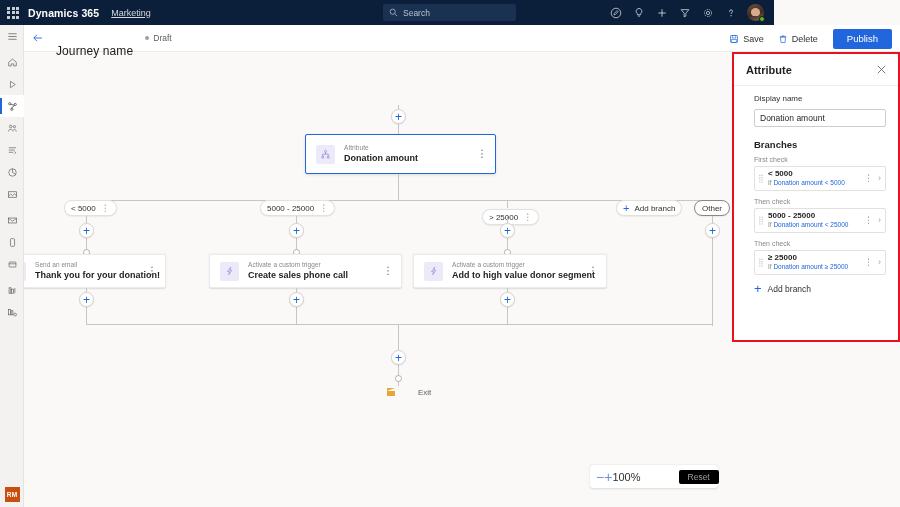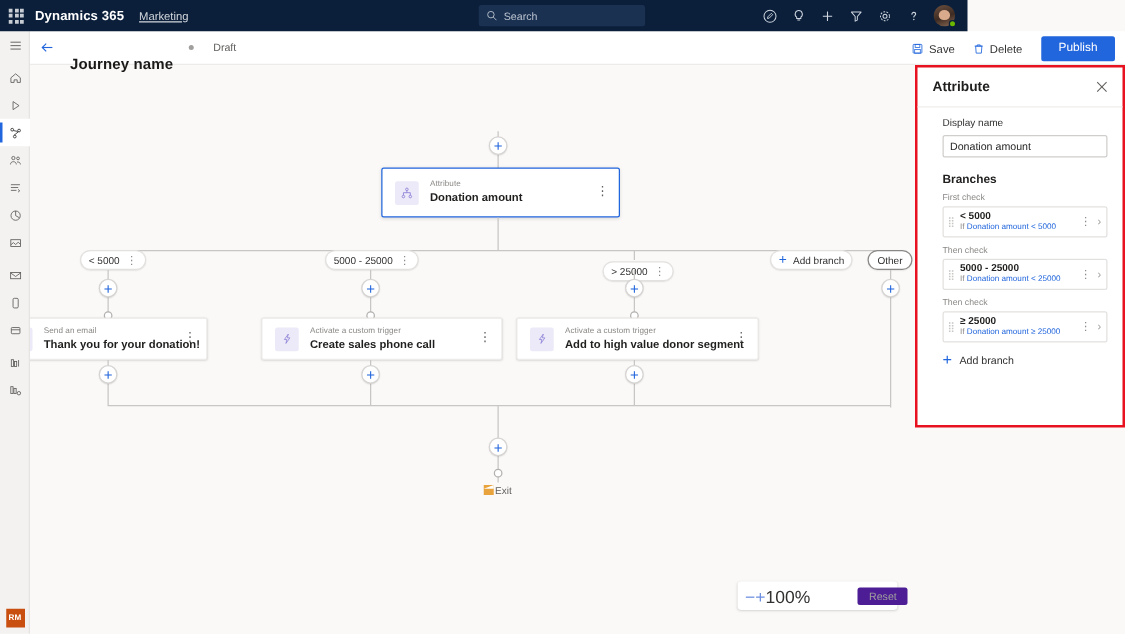--- a/index.html
+++ b/index.html
@@ -67,22 +67,22 @@
     letter-spacing: .2px;
   }
 
   
   .cmdbar {
     position: absolute; top: 25px; left: 24px; width: 876px; height: 27px;
     background: #ffffff; border-bottom: 1px solid #edebe9;
     display: flex; align-items: center; z-index: 25;
   }
   .back-btn { width: 28px; height: 27px; display: flex; align-items: center; justify-content: center; cursor: pointer; }
-  .jtitle { font-size: 12px; font-weight: bold; color: #1b1a19; margin-left: 4px; letter-spacing: .1px; margin-top: 26px; }
-  .jstatus { display: flex; align-items: center; margin-left: 12px; gap: 16px; }
+  .jtitle { font-size: 12px; font-weight: normal; color: #1b1a19; margin-left: 4px; letter-spacing: .1px; margin-top: 26px; }
+  .jstatus { display: flex; align-items: center; margin-left: 12px; gap: 4px; }
   .jstatus .dot { width: 4px; height: 4px; border-radius: 50%; background: #a19f9d; }
   .jstatus .txt { font-size: 8.5px; color: #605e5c; }
   .cmd-right { position: absolute; right: 8px; top: 0; height: 27px; display: flex; align-items: center; gap: 0; }
   .cmd-btn {
     display: flex; align-items: center; gap: 4px; height: 20px; padding: 0 7px;
     font-size: 9px; color: #323130; cursor: pointer; border-radius: 2px;
   }
   .publish-btn {
     background: #2266dd; color: #ffffff; font-size: 9.5px; font-weight: normal;
     height: 20px; padding: 0 14px; display: flex; align-items: center;
@@ -143,37 +143,37 @@
     display: flex; align-items: center; padding: 0 6px; gap: 5px;
     font-size: 8px; color: #323130; cursor: pointer;
     box-shadow: 0 .5px 1.2px rgba(0,0,0,.10);
     white-space: nowrap;
   }
   .pill .dots { font-size: 9px; color: #8a8886; line-height: 1; }
   .pill.other { border: 1px solid #8a8886; justify-content: center; }
   .pill.addbranch { border-color: #e3e1df; }
   .pill.addbranch .pl { color: #2266dd; font-size: 11px; line-height: 1; }
 
-  .exitnode { position: absolute; display: flex; align-items: flex-start; gap: 1px; }
+  .exitnode { position: absolute; display: flex; align-items: flex-start; gap: 23px; }
   .exit-flag { width: 8px; height: 8px; background: #e8a33d; position: relative; }
   .exit-flag::after { content:""; position:absolute; left:0; top:0; width:0; height:0;
     border-left: 8px solid transparent; border-bottom: 3px solid #fff; }
   .exit-label { font-size: 8px; color: #605e5c; }
 
   
   .zoomwidget {
     position: absolute; left: 566px; top: 413px; width: 128px; height: 23px;
     background: #ffffff; border-radius: 3px; display: flex; align-items: center;
     box-shadow: 0 .8px 2.2px rgba(0,0,0,.13), 0 .1px .5px rgba(0,0,0,.1);
     padding: 0 6px; gap: 0;
   }
   .zbtn { width: 22px; height: 23px; display: flex; align-items: center; justify-content: center;
           color: #6e8fe0; font-size: 14px; cursor: pointer; line-height: 1; }
-  .zlevel { font-size: 14px; color: #323130; width: 40px; text-align: center; }
-  .zreset { font-size: 8.5px; color: #a19f9d; padding: 2px 9px; background: #4c1d95; border-radius: 2px; cursor: pointer; margin-left: 38px; }
+  .zlevel { font-size: 11px; color: #323130; width: 40px; text-align: center; }
+  .zreset { font-size: 8.5px; color: #a19f9d; padding: 2px 9px; background: #000000; border-radius: 2px; cursor: pointer; margin-left: 38px; }
 
   
   .panel {
     position: absolute; top: 52px; right: 0; width: 168px; height: 290px;
     background: #ffffff; border: 2.5px solid #e8111f; z-index: 35;
     display: flex; flex-direction: column;
   }
   .panel-head {
     height: 32px; display: flex; align-items: center; padding: 0 12px;
     border-bottom: 1px solid #f0eeec; flex: none;

